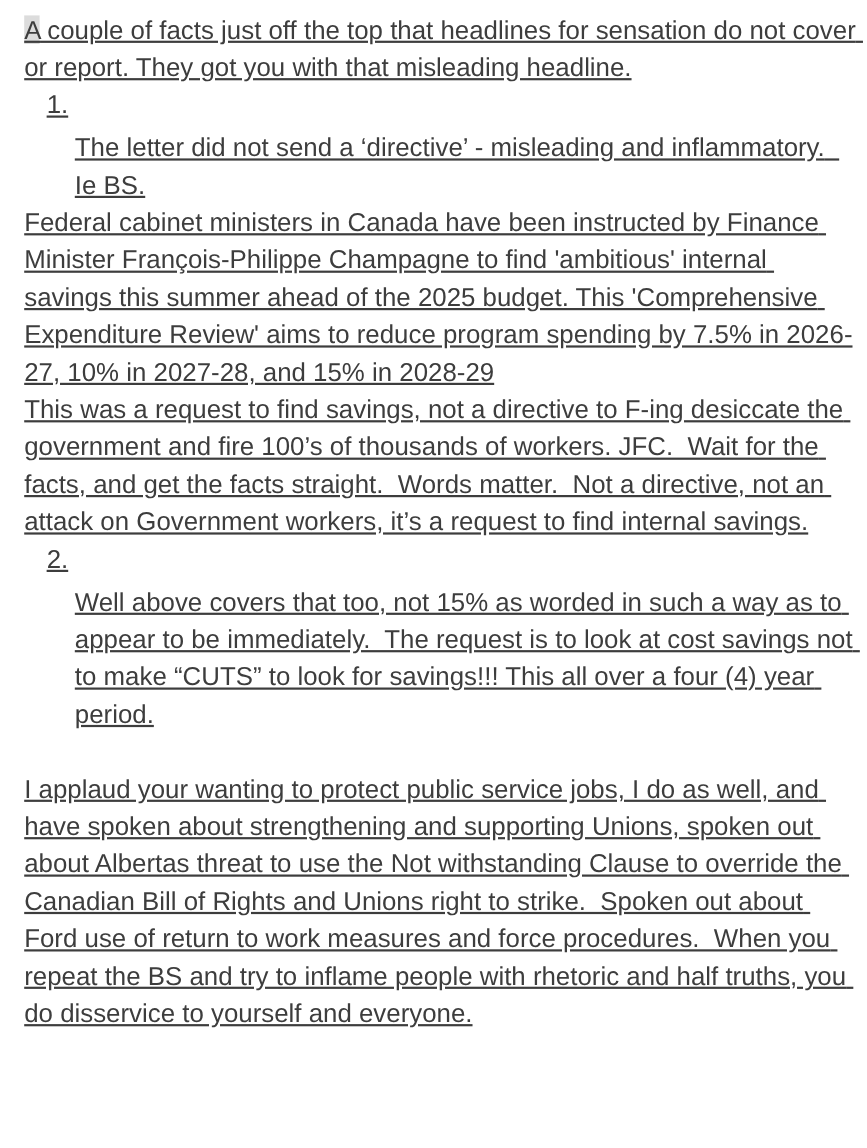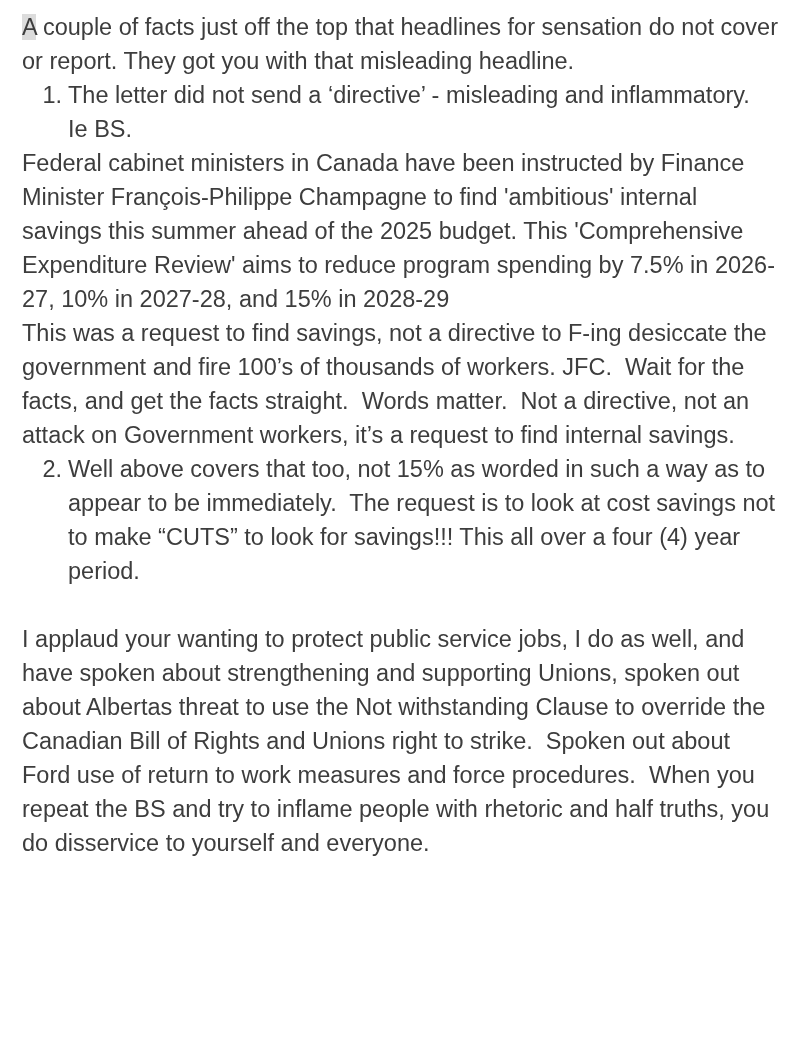--- a/index.html
+++ b/index.html
@@ -14,20 +14,21 @@
       font-family: "Liberation Sans", "DejaVu Sans", sans-serif;
       color: #3d3d3d;
       font-size: 23.5px;
       line-height: 34px;
     }
     .doc {
       position: absolute;
       left: 22px;
       top: 10px;
       width: 760px;
+      text-decoration: underline;
     }
     .para {
       margin: 0;
       white-space: pre-wrap;
     }
     .hl {
       background: #dcdcdc;
     }
     .list-item {
       display: flex;
@@ -37,20 +38,21 @@
       width: 46px;
       flex: 0 0 46px;
       text-align: right;
       padding-right: 0px;
       box-sizing: border-box;
     }
     .list-num span { padding-right: 6px; }
     .list-text {
       flex: 1;
       white-space: pre-wrap;
+      margin-top: 39px;
     }
     .blank {
       height: 34px;
     }
   </style>
 </head>
 <body>
 
 <div class="doc">
   <p class="para"><span class="hl">A</span><span> couple of facts just off the top that headlines for sensation do not cover or report. They got you with that misleading headline.</span></p>

